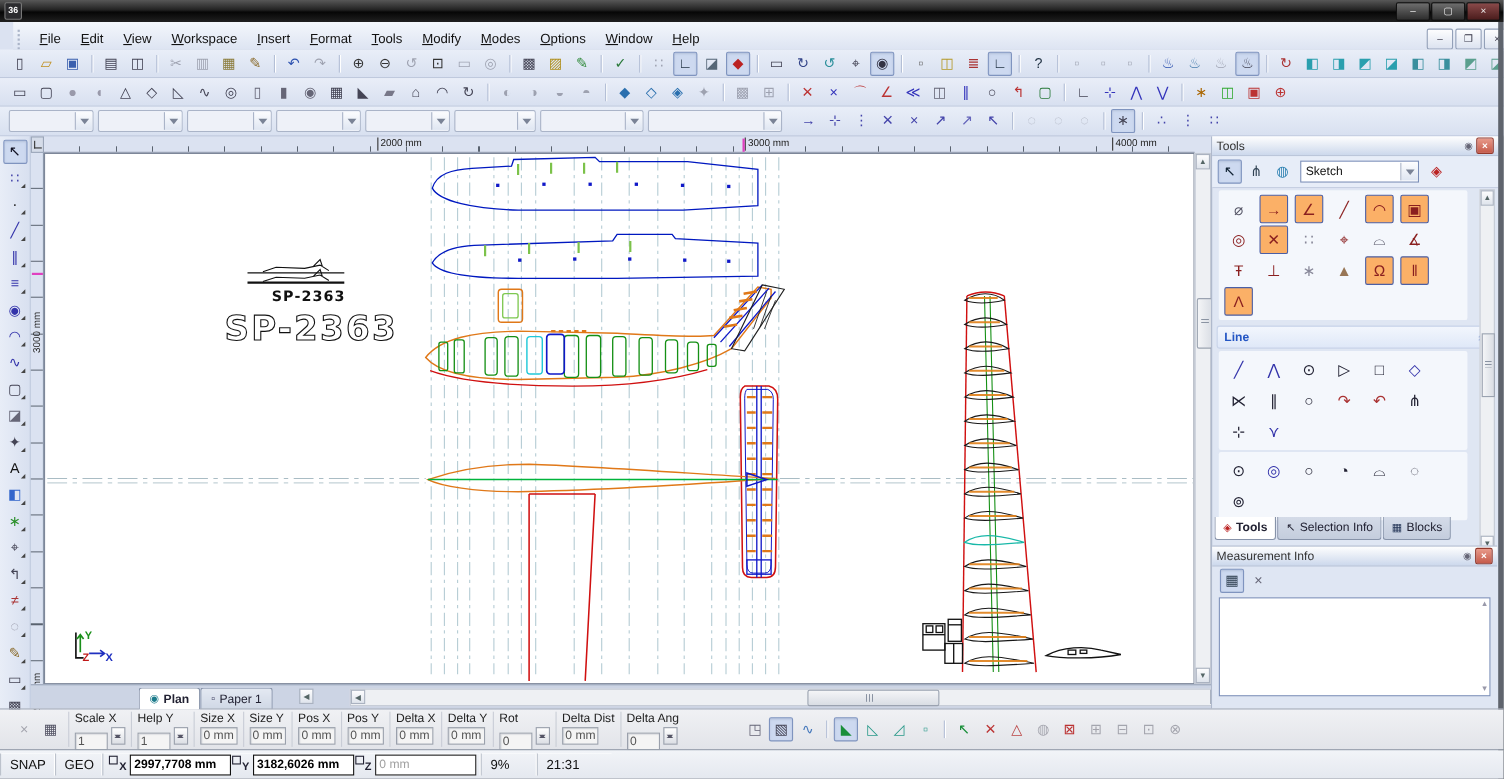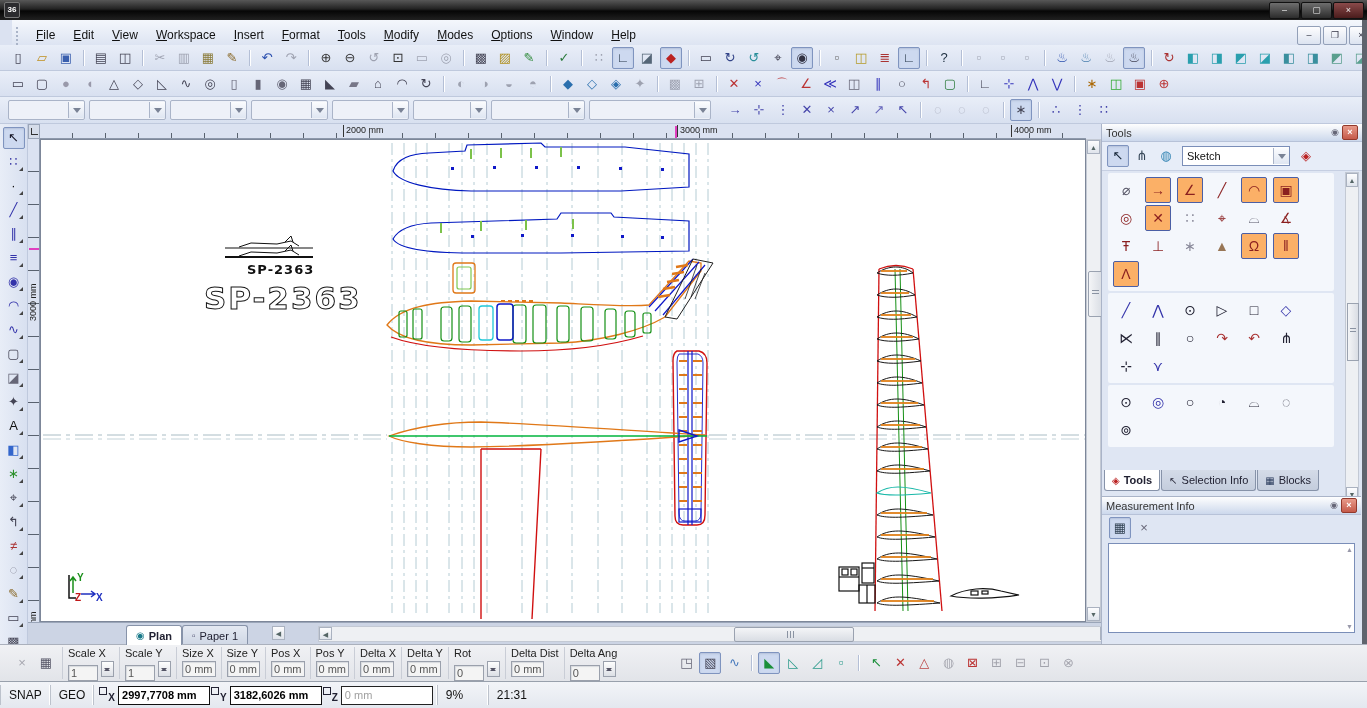--- a/index.html
+++ b/index.html
@@ -609,20 +609,24 @@
           <span class="pal" title="snap-face-icon" style="color: rgb(85, 85, 102);">⌓</span>
           <span class="pal" title="snap-tangent-icon">∡</span>
           <span class="pal" title="snap-divide-icon">Ŧ</span>
           <span class="pal" title="snap-mark-divide-icon">⊥</span>
           <span class="pal" title="snap-all-icon" style="color: rgb(136, 136, 153);">∗</span>
           <span class="pal" title="snap-aperture-icon" style="color: rgb(152, 118, 86);">▲</span>
           <span class="pal hl" title="snap-magnetic-icon">Ω</span>
           <span class="pal hl" title="snap-ortho-icon">‖</span>
           <span class="pal hl" title="snap-angular-icon">Λ</span>
         </div>
+      <div class="shead">
+        <span>Line</span>
+        <i class="chev">«</i>
+      </div>
       <div class="sbody">
 
       <span class="pal" title="line-single-icon" style="color: rgb(51, 51, 170);">╱</span>
           <span class="pal" title="line-polyline-icon" style="color: rgb(51, 51, 170);">⋀</span>
           <span class="pal" title="line-polygon-icon" style="color: rgb(34, 34, 51);">⊙</span>
           <span class="pal" title="line-irregular-polygon-icon" style="color: rgb(34, 34, 51);">▷</span>
           <span class="pal" title="line-rectangle-icon" style="color: rgb(34, 34, 51);">□</span>
           <span class="pal" title="line-rotated-rect-icon" style="color: rgb(51, 51, 170);">◇</span>
           <span class="pal" title="line-perpendicular-icon" style="color: rgb(34, 34, 51);">⋉</span>
           <span class="pal" title="line-parallel-icon" style="color: rgb(34, 34, 51);">∥</span>
@@ -693,21 +697,21 @@
     <span style="display:flex;align-items:center;">
 
         <span class="fld spin">
           <i class="flab">Scale X</i>
           <span class="fbox">
             <b>1</b>
           </span><i class="spn"></i>
         </span>
 
         <span class="fld spin">
-          <i class="flab">Scale Y</i>
+          <i class="flab">Help Y</i>
           <span class="fbox">
             <b>1</b>
           </span><i class="spn"></i>
         </span>
 
         <span class="fld">
           <i class="flab">Size X</i>
           <span class="fbox">
             <b>0 mm</b>
           </span>

